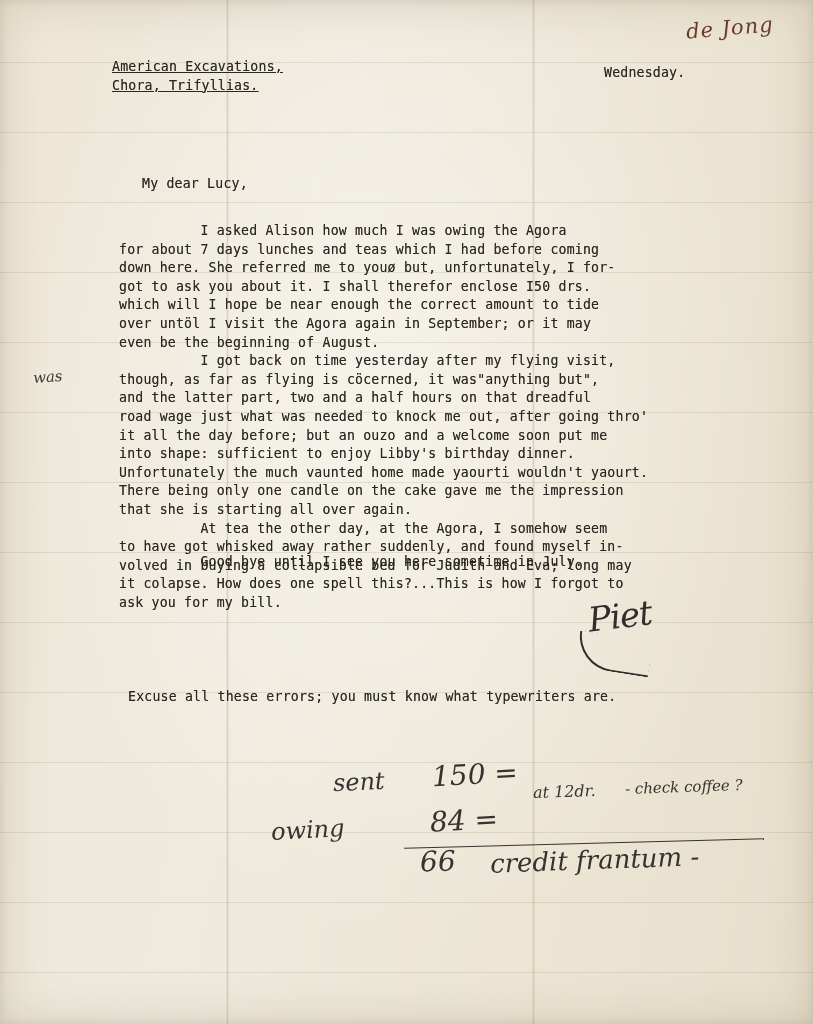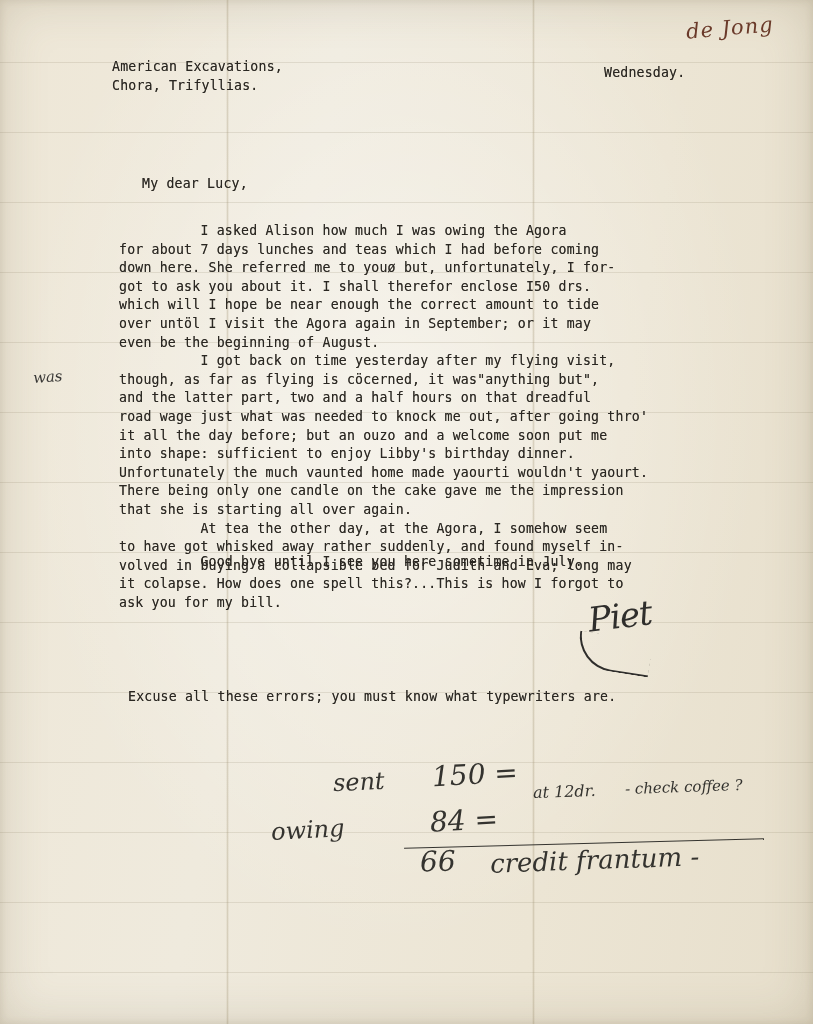--- a/index.html
+++ b/index.html
@@ -58,20 +58,21 @@
     font-size: 13.2px;
     line-height: 18.6px;
     letter-spacing: 0.2px;
     color: #2a2722;
     text-shadow: 0 0 0.6px rgba(40,36,30,0.55);
   }
 
   #heading {
     top: 58px;
     left: 112px;
+    text-decoration: underline;
   }
   #dateline {
     top: 64px;
     left: 604px;
   }
   #salutation {
     top: 175px;
     left: 119px;
     margin-left: 23px;
   }

